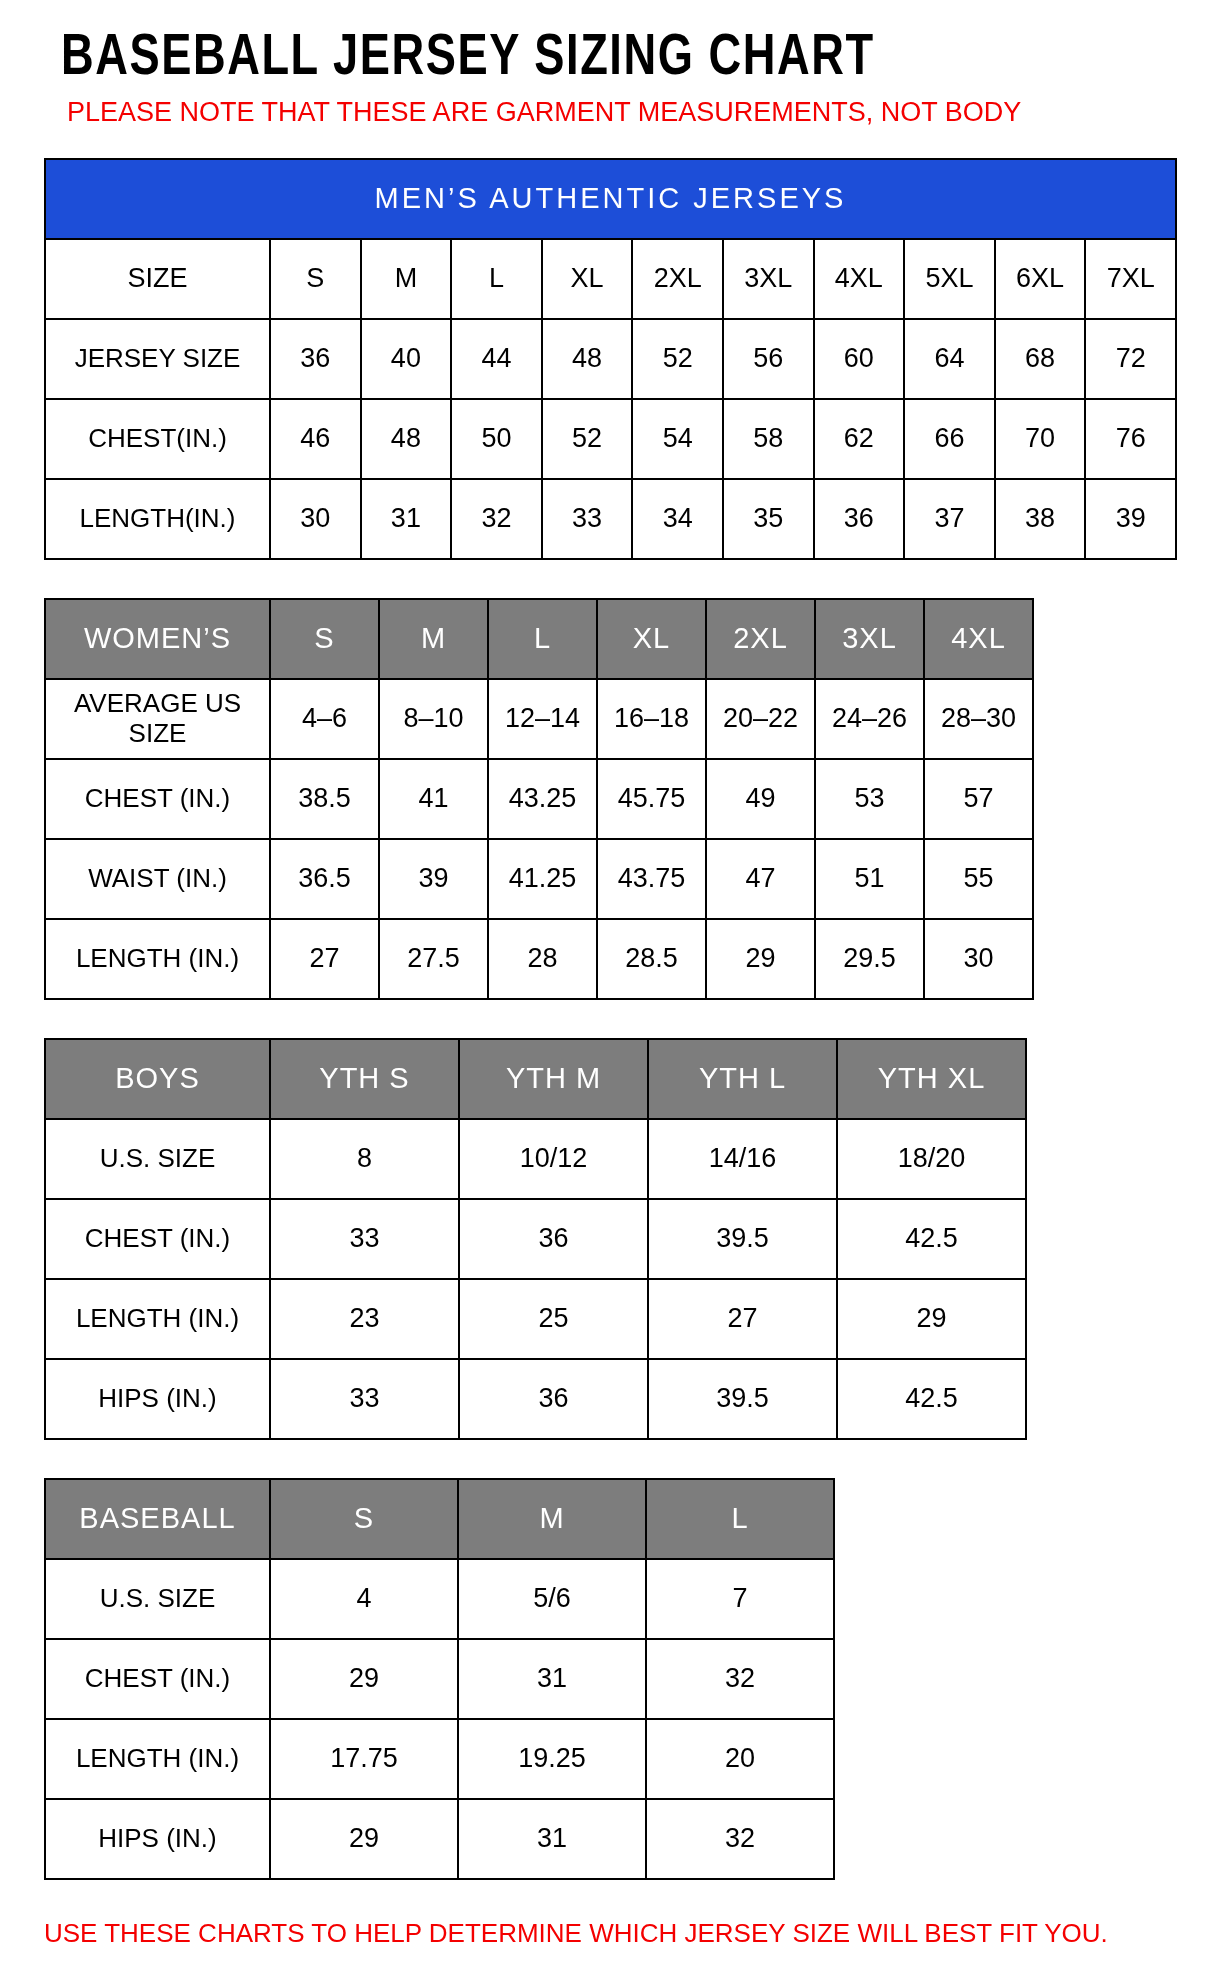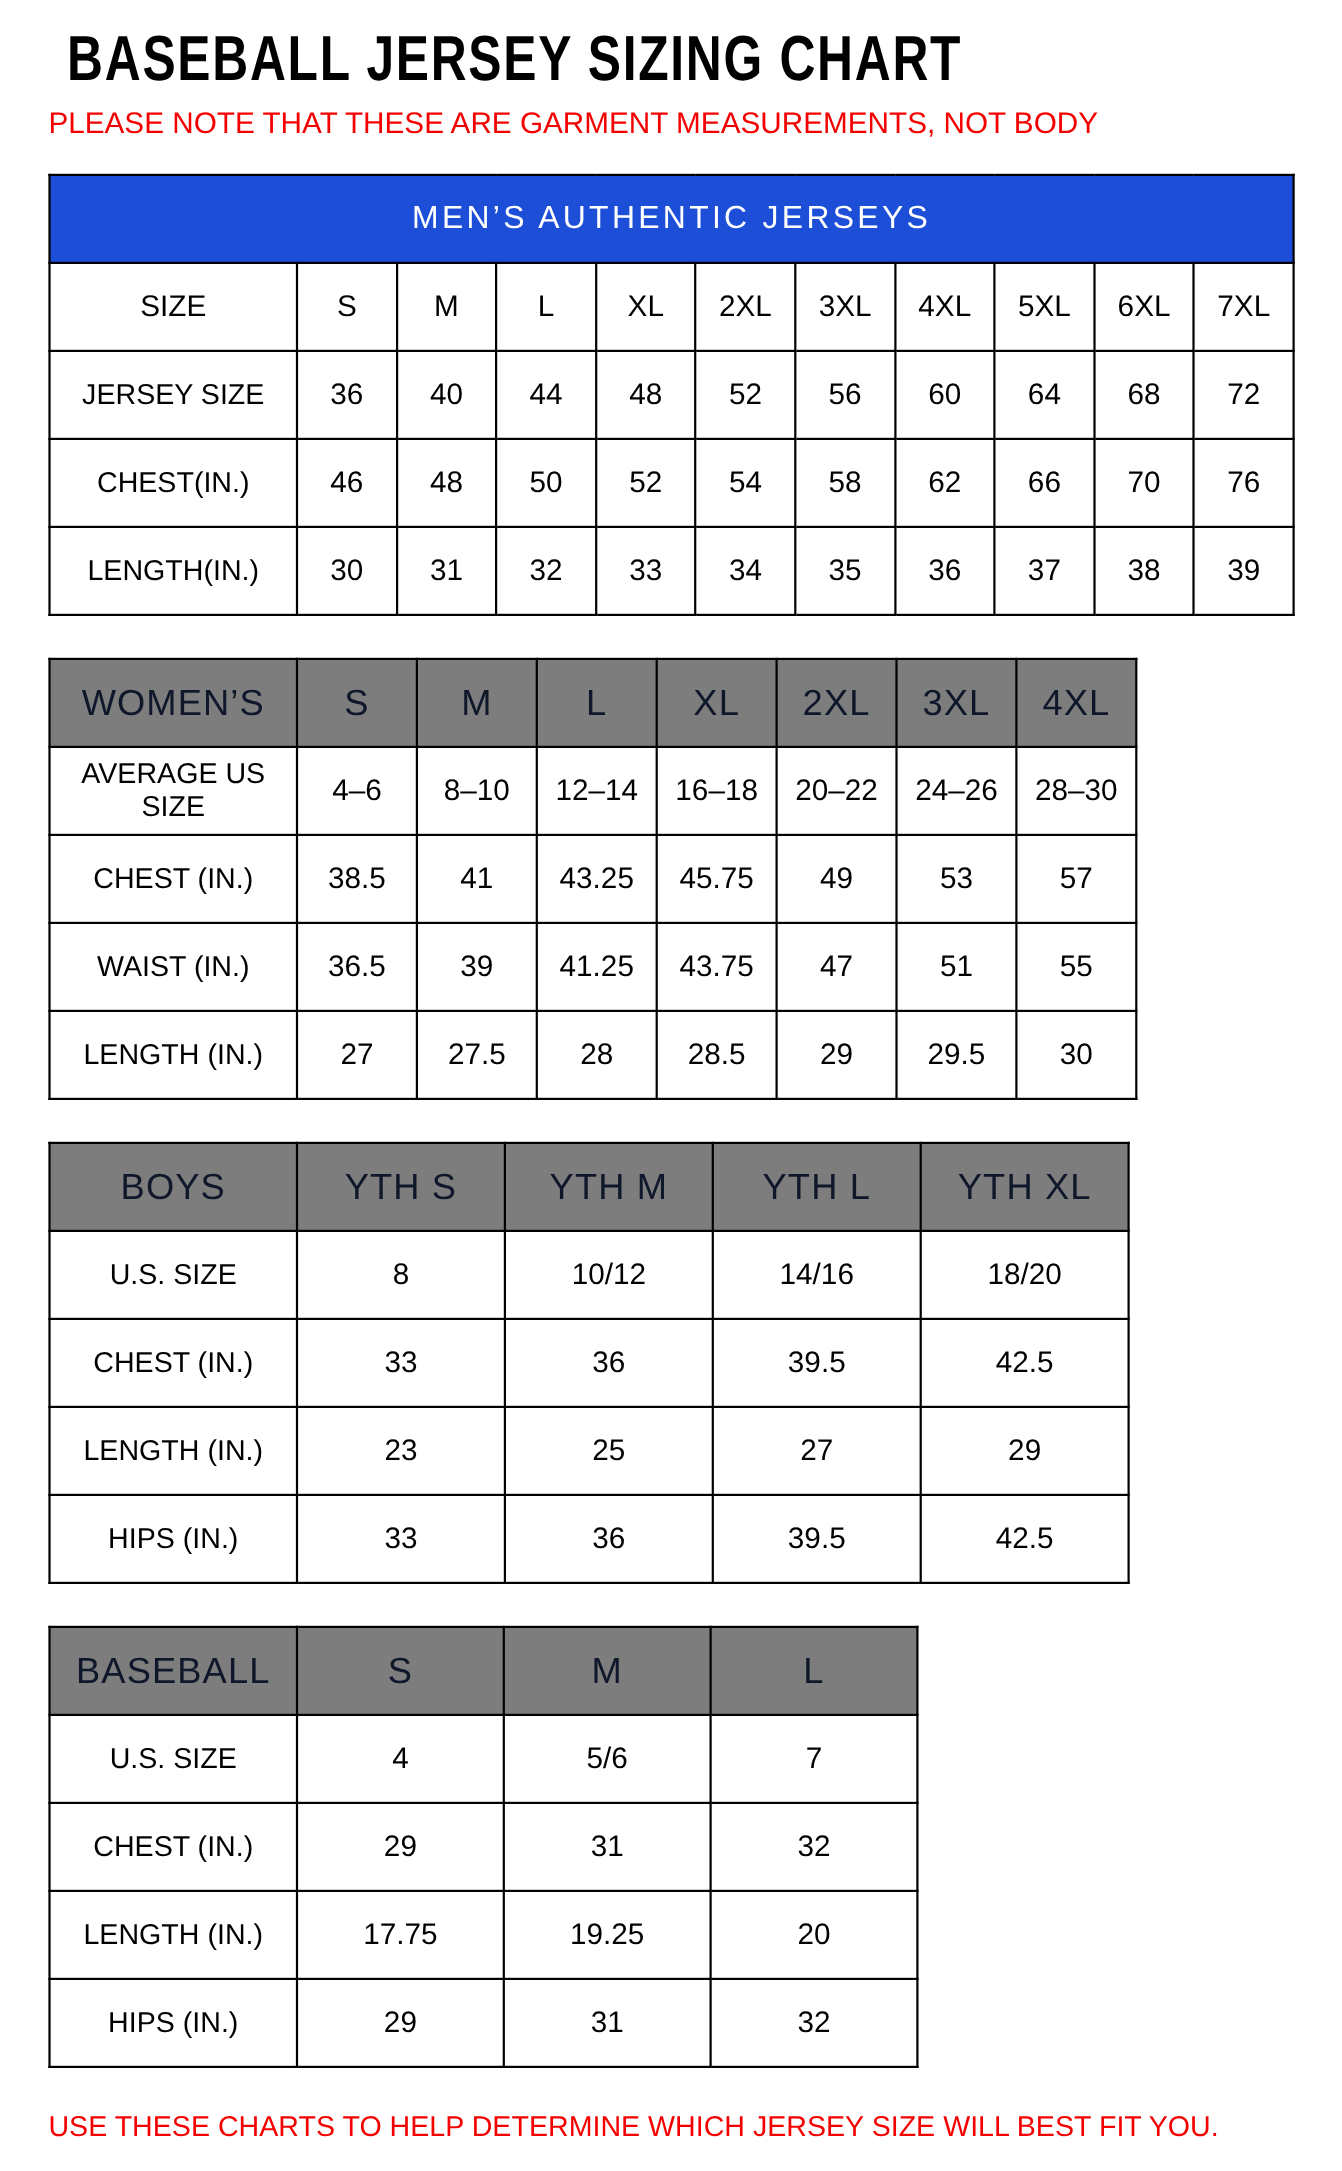--- a/index.html
+++ b/index.html
@@ -24,21 +24,21 @@
     transform-origin: left center;
     letter-spacing: 2px;
   }
 
   .note {
     color: #f40000;
     font-size: 27px;
     line-height: 1.3;
     margin: 0 0 28px 0;
   }
-  .note div { white-space: nowrap; }
+  .note div { white-space: nowrap; margin-left: 23px; }
 
   table.size-table {
     border-collapse: collapse;
     table-layout: fixed;
     margin: 0 0 38px 0;
   }
   .size-table th, .size-table td {
     border: 2px solid #000000;
     text-align: center;
     vertical-align: middle;
@@ -58,22 +58,22 @@
   .preschool { width: 791px; }
 
   .size-table th.table-title {
     background: #1d4ed8;
     color: #ffffff;
     font-size: 29px;
     letter-spacing: 3px;
   }
   table.gray-head tr.head-row th {
     background: #7d7d7d;
-    color: #0f172a;
-    font-size: 33px;
+    color: #ffffff;
+    font-size: 29px;
     letter-spacing: 1px;
   }
   .size-table tr.head-row th { font-size: 27px; }
   .size-table th.row-label { font-size: 26px; }
   .size-table td.data-cell { font-size: 27px; }
 
   .footer {
     color: #f40000;
     font-size: 26px;
     margin: 18px 0 0 0;

